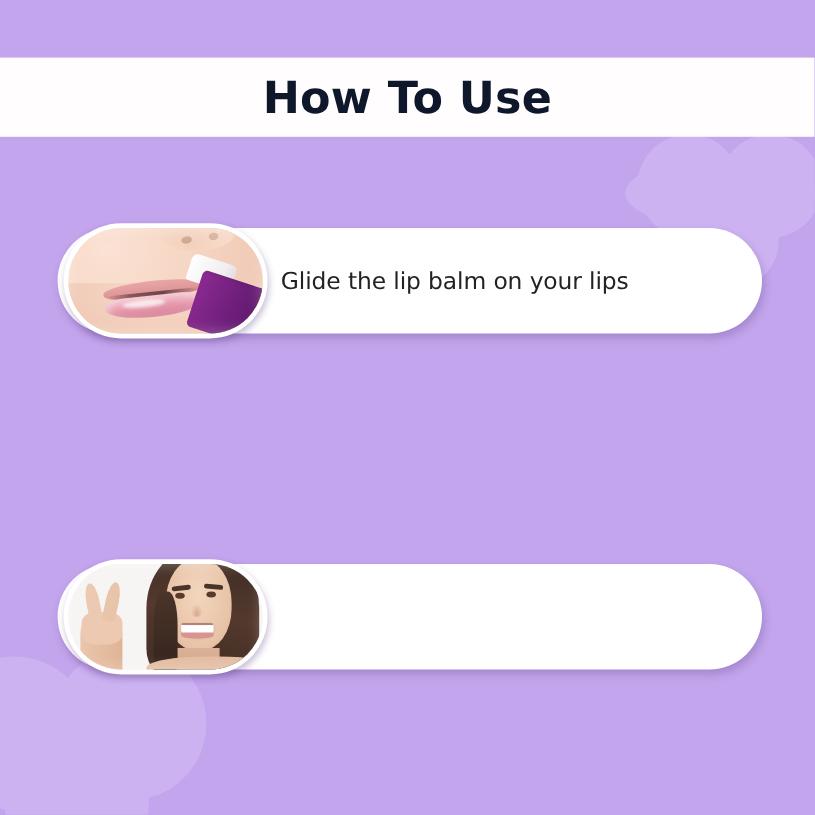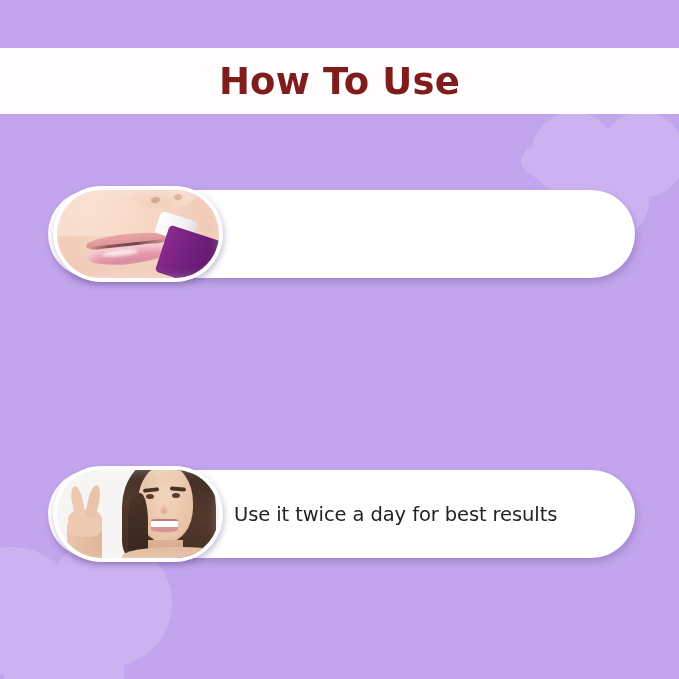--- a/index.html
+++ b/index.html
@@ -58,21 +58,21 @@
     display: flex;
     align-items: center;
     justify-content: center;
     z-index: 5;
   }
   #banner-title {
     font-family: "DejaVu Sans", sans-serif;
     font-size: 37px;
     font-weight: bold;
     letter-spacing: 0.2px;
-    color: #7f1d1d;
+    color: #0f172a;
     line-height: 1;
   }
 
   
   .card {
     position: absolute;
     left: 48px;
     width: 587px;
     height: 88px;
     background: #ffffff;
@@ -360,20 +360,21 @@
           <div class="a1-lip-upper"></div>
           <div class="a1-lip-lower"></div>
           <div class="a1-mouthline"></div>
           <div class="a1-gloss"></div>
           <div class="a1-balm-tip"></div>
           <div class="a1-balm-body"></div>
         </div>
         <div class="thumb-vignette"></div>
       </div>
     </div>
+    <div class="card-text">Glide the lip balm on your lips</div>
   </div>
 
 
   <div class="card" id="card-2">
     <div class="thumb">
       <div class="thumb-inner">
         <div class="thumb-art">
           <div class="a3-bg"></div>
           <div class="a3-hair"></div>
           <div class="a3-face"></div>
@@ -388,16 +389,15 @@
           <div class="a3-neck"></div>
           <div class="a3-shoulder"></div>
           <div class="a3-arm"></div>
           <div class="a3-palm"></div>
           <div class="a3-f1"></div>
           <div class="a3-f2"></div>
         </div>
         <div class="thumb-vignette"></div>
       </div>
     </div>
-    <div class="card-text">Use it twice a day for best results</div>
   </div>
 
 </div>
 
 </body></html>

